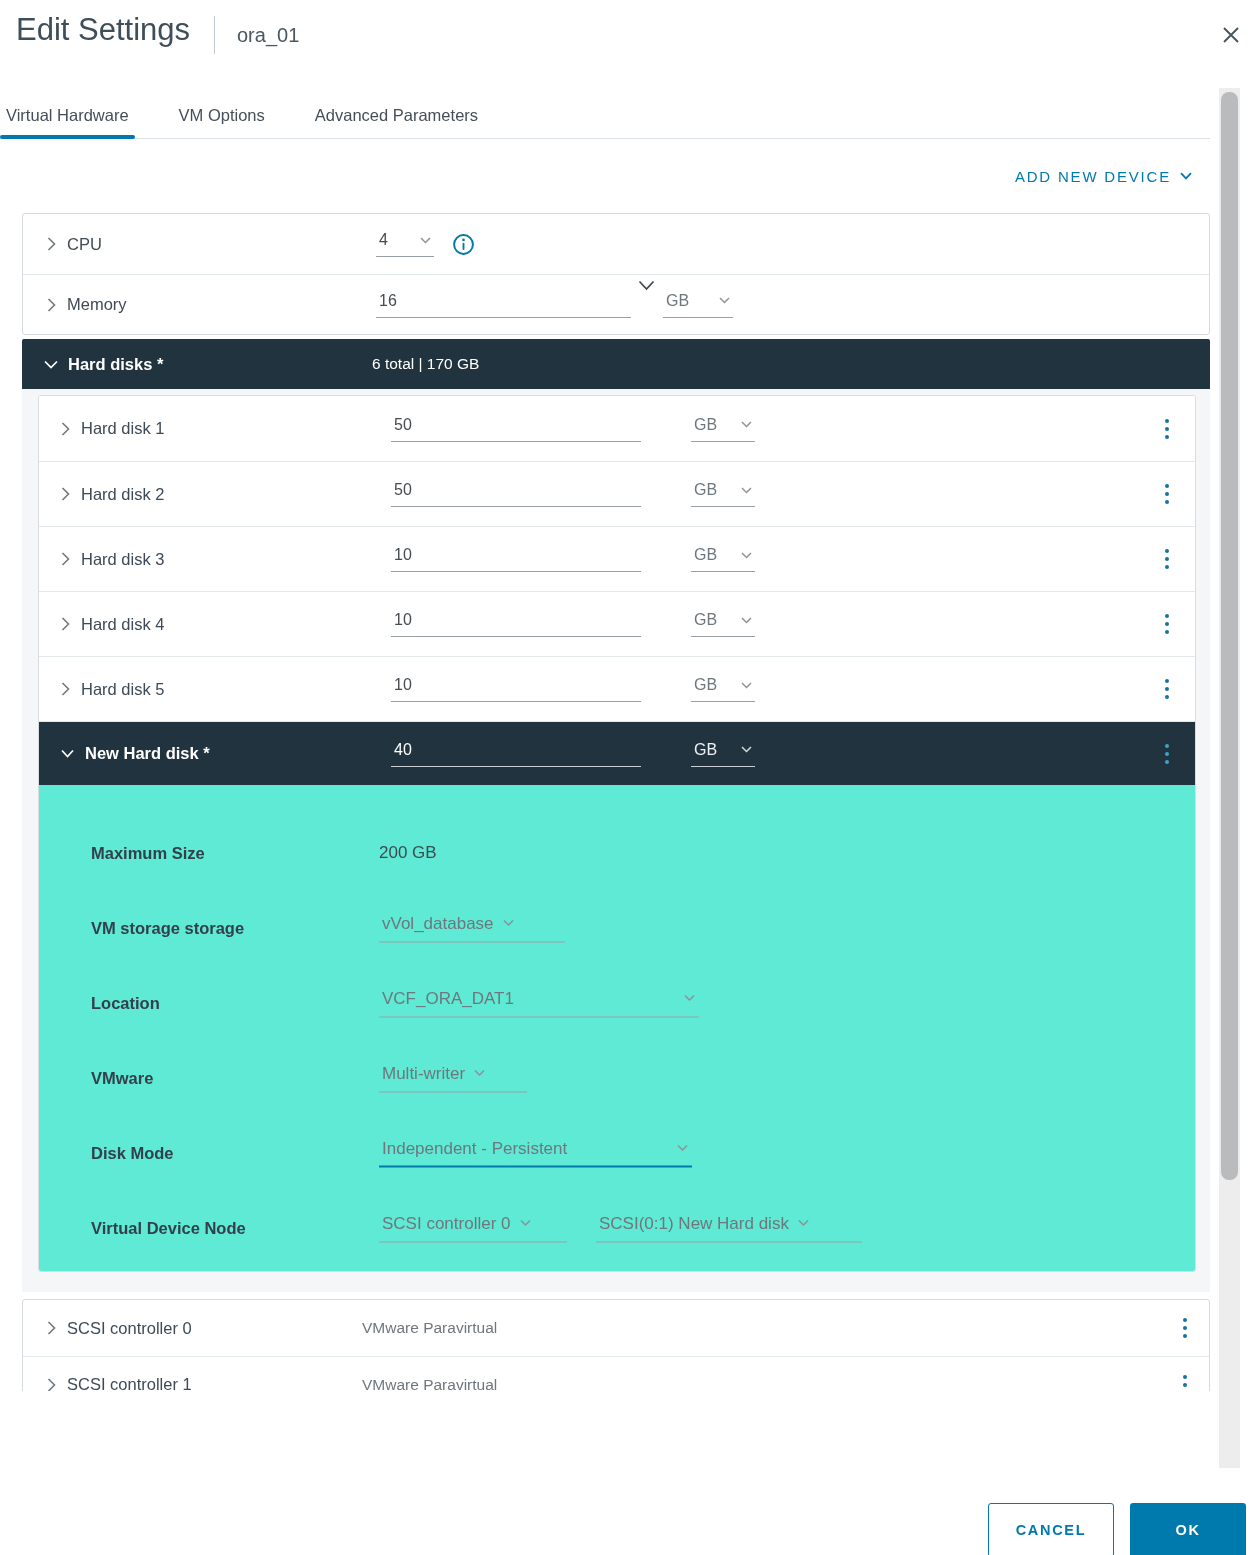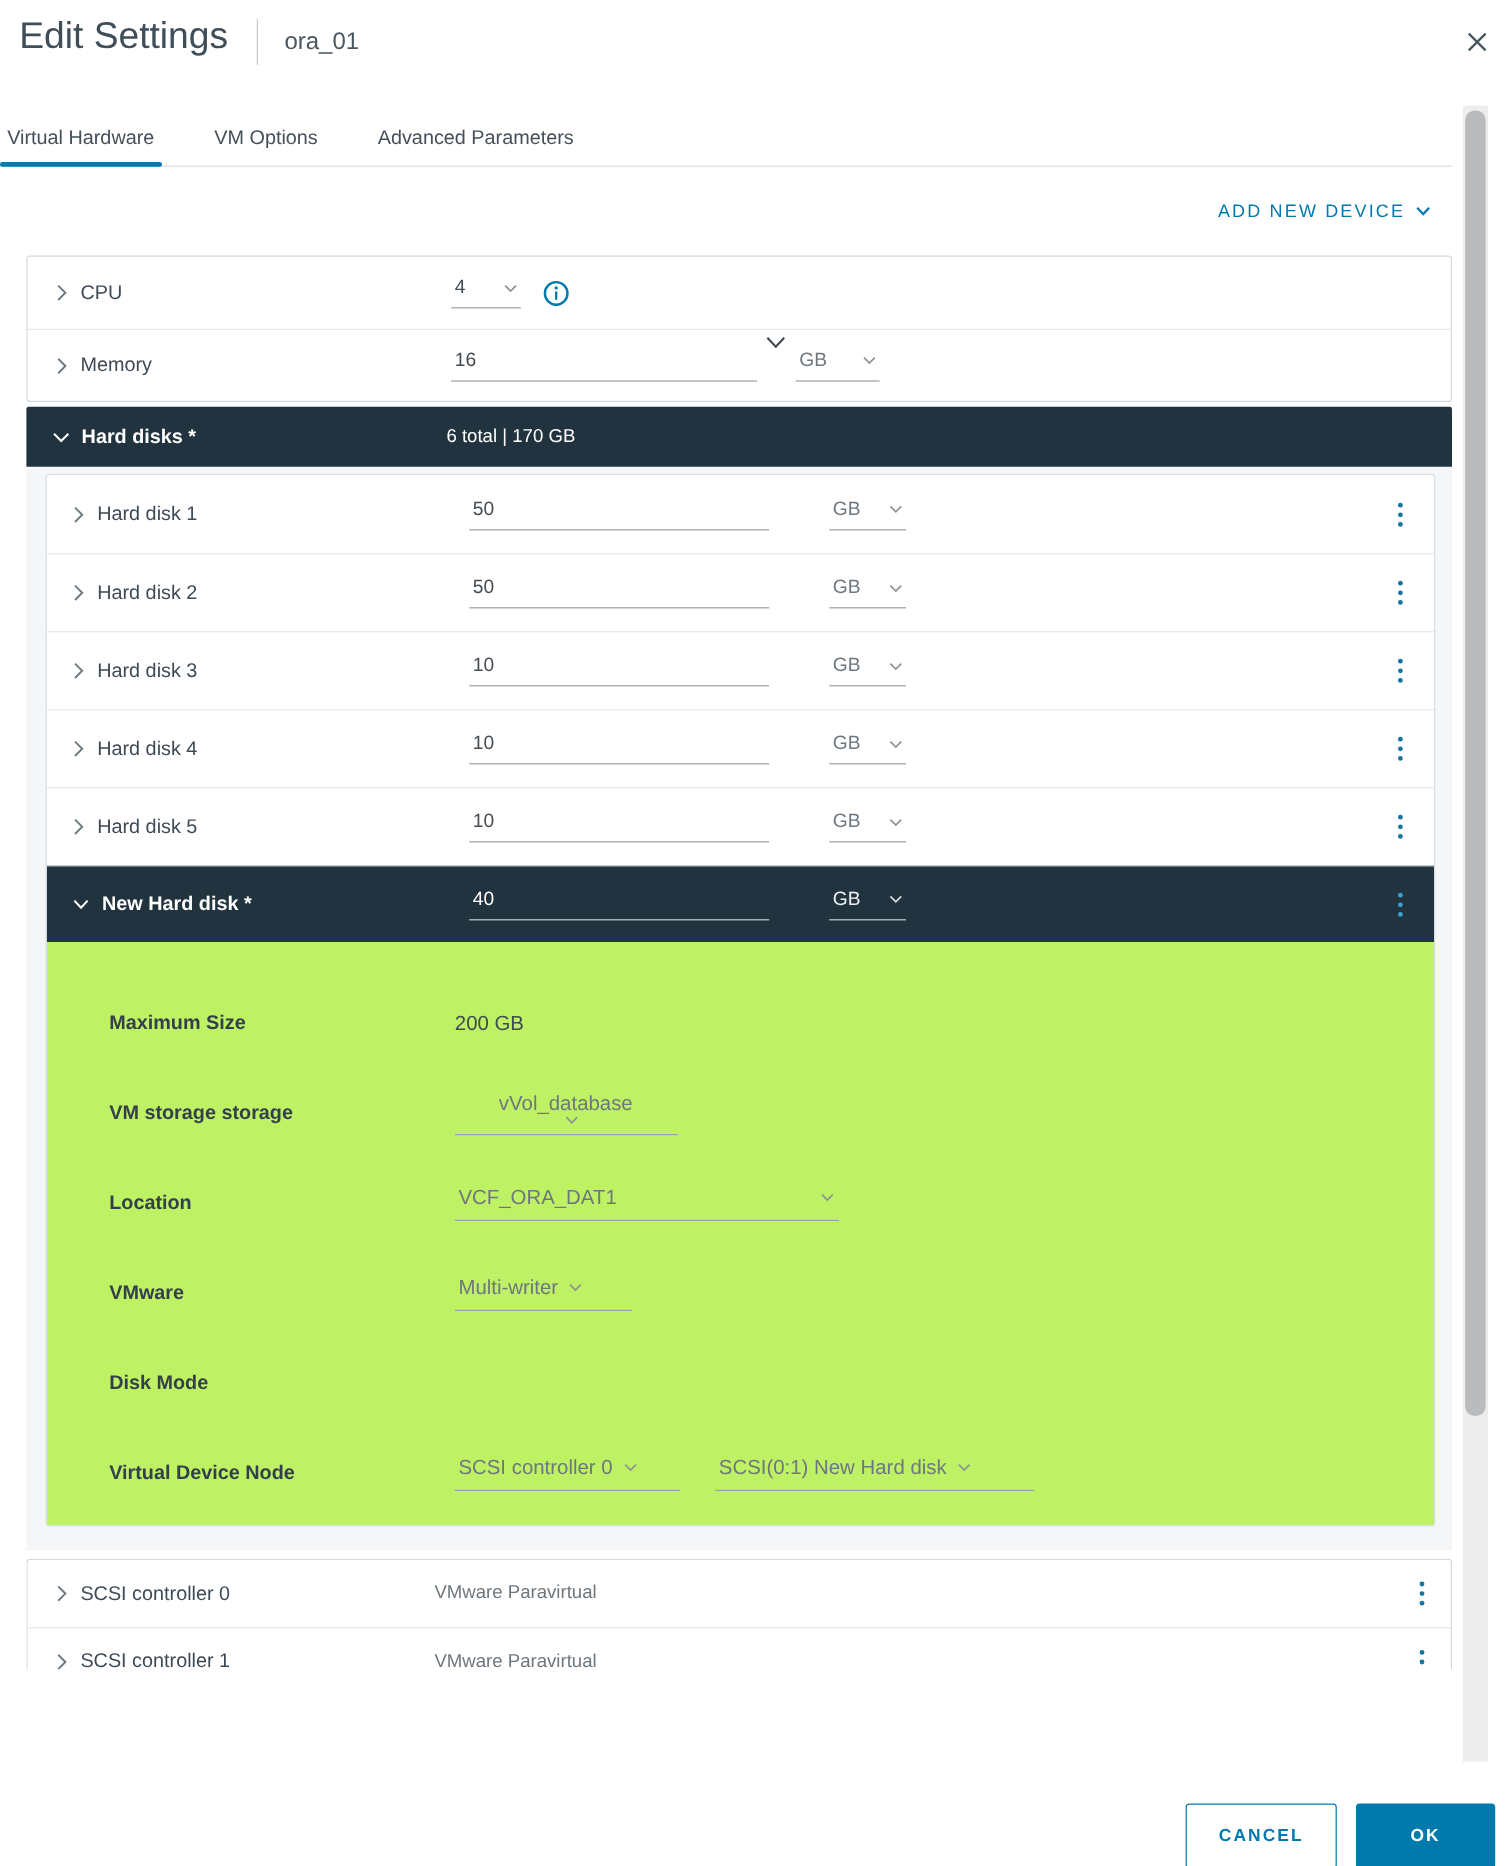--- a/index.html
+++ b/index.html
@@ -49,30 +49,30 @@
   .disk-input { width:250px; }
   .disk-unit { position:absolute; left:652px; top:0; bottom:0; display:flex; align-items:center; }
   .kebab { position:absolute; right:20px; top:50%; transform:translateY(-50%); display:flex; flex-direction:column; gap:4px; align-items:center; padding:5px 6px; cursor:pointer; }
   .kebab i { width:4px; height:4px; border-radius:50%; background:#17749f; display:block; }
   .drow.selected { background:#21333e; height:64px; }
   .drow.selected .row-label { color:#fff; font-weight:700; }
   .drow.selected .text-input { color:#fff; border-bottom-color:#c9ced2; }
   .drow.selected .unit { color:#eef1f3; border-bottom-color:#c9ced2; }
   .drow.selected .kebab i { background:#3fa2cc; }
   
-  .detail { background:#bef264; padding:30px 0 6px 0; }
+  .detail { background:#5eead4; padding:30px 0 6px 0; }
   .frow { position:relative; height:75px; }
   .flabel { position:absolute; left:52px; top:50%; transform:translateY(-50%); font-size:16.5px; font-weight:700; color:#33404b; }
   .fval { position:absolute; left:340px; top:50%; transform:translateY(-50%); display:flex; align-items:center; }
   .plain-val { font-size:17px; color:#3f4a52; }
   .dd { display:flex; align-items:center; padding:0 4px 8px 3px; border-bottom:1px solid #9aa1a6; font-size:17px; color:#6e777e; cursor:pointer; }
   .dd .caret { margin-left:9px; }
   .dd.spread { justify-content:space-between; }
   .dd.spread .caret { margin-left:0; }
-  .dd-policy { width:186px;flex-direction:column; }
+  .dd-policy { width:186px; }
   .dd-location { width:320px; }
   .dd-prov { width:183px; }
   .dd-share { width:148px; }
   .dd-mode { width:313px; border-bottom:2px solid #0079ad; padding-bottom:7px; }
   .dd-vdn1 { width:188px; }
   .dd-vdn2 { width:266px; }
   .vdn2-pos { position:absolute; left:557px; top:50%; transform:translateY(-50%); }
   
   .scsi-wrap { margin-top:7px; height:92px; overflow:hidden; }
   .srow { position:relative; height:56px; }
@@ -410,20 +410,30 @@
               <span class="caret">
                   <svg width="11" height="7" viewBox="0 0 11 7">
                     <path d="M1 1 L5.5 5.6 L10 1" stroke="#8b9298" stroke-width="1.4" fill="none"></path>
                   </svg>
                 </span>
             </div>
           </div>
         </div>
         <div class="frow">
           <div class="flabel">Disk Mode</div>
+          <div class="fval">
+            <div class="dd spread dd-mode">
+              <span>Independent - Persistent</span>
+              <span class="caret">
+                  <svg width="11" height="7" viewBox="0 0 11 7">
+                    <path d="M1 1 L5.5 5.6 L10 1" stroke="#8b9298" stroke-width="1.4" fill="none"></path>
+                  </svg>
+                </span>
+            </div>
+          </div>
         </div>
         <div class="frow">
           <div class="flabel">Virtual Device Node</div>
           <div class="fval">
             <div class="dd dd-vdn1">
               <span>SCSI controller 0</span>
               <span class="caret">
                   <svg width="11" height="7" viewBox="0 0 11 7">
                     <path d="M1 1 L5.5 5.6 L10 1" stroke="#8b9298" stroke-width="1.4" fill="none"></path>
                   </svg>

